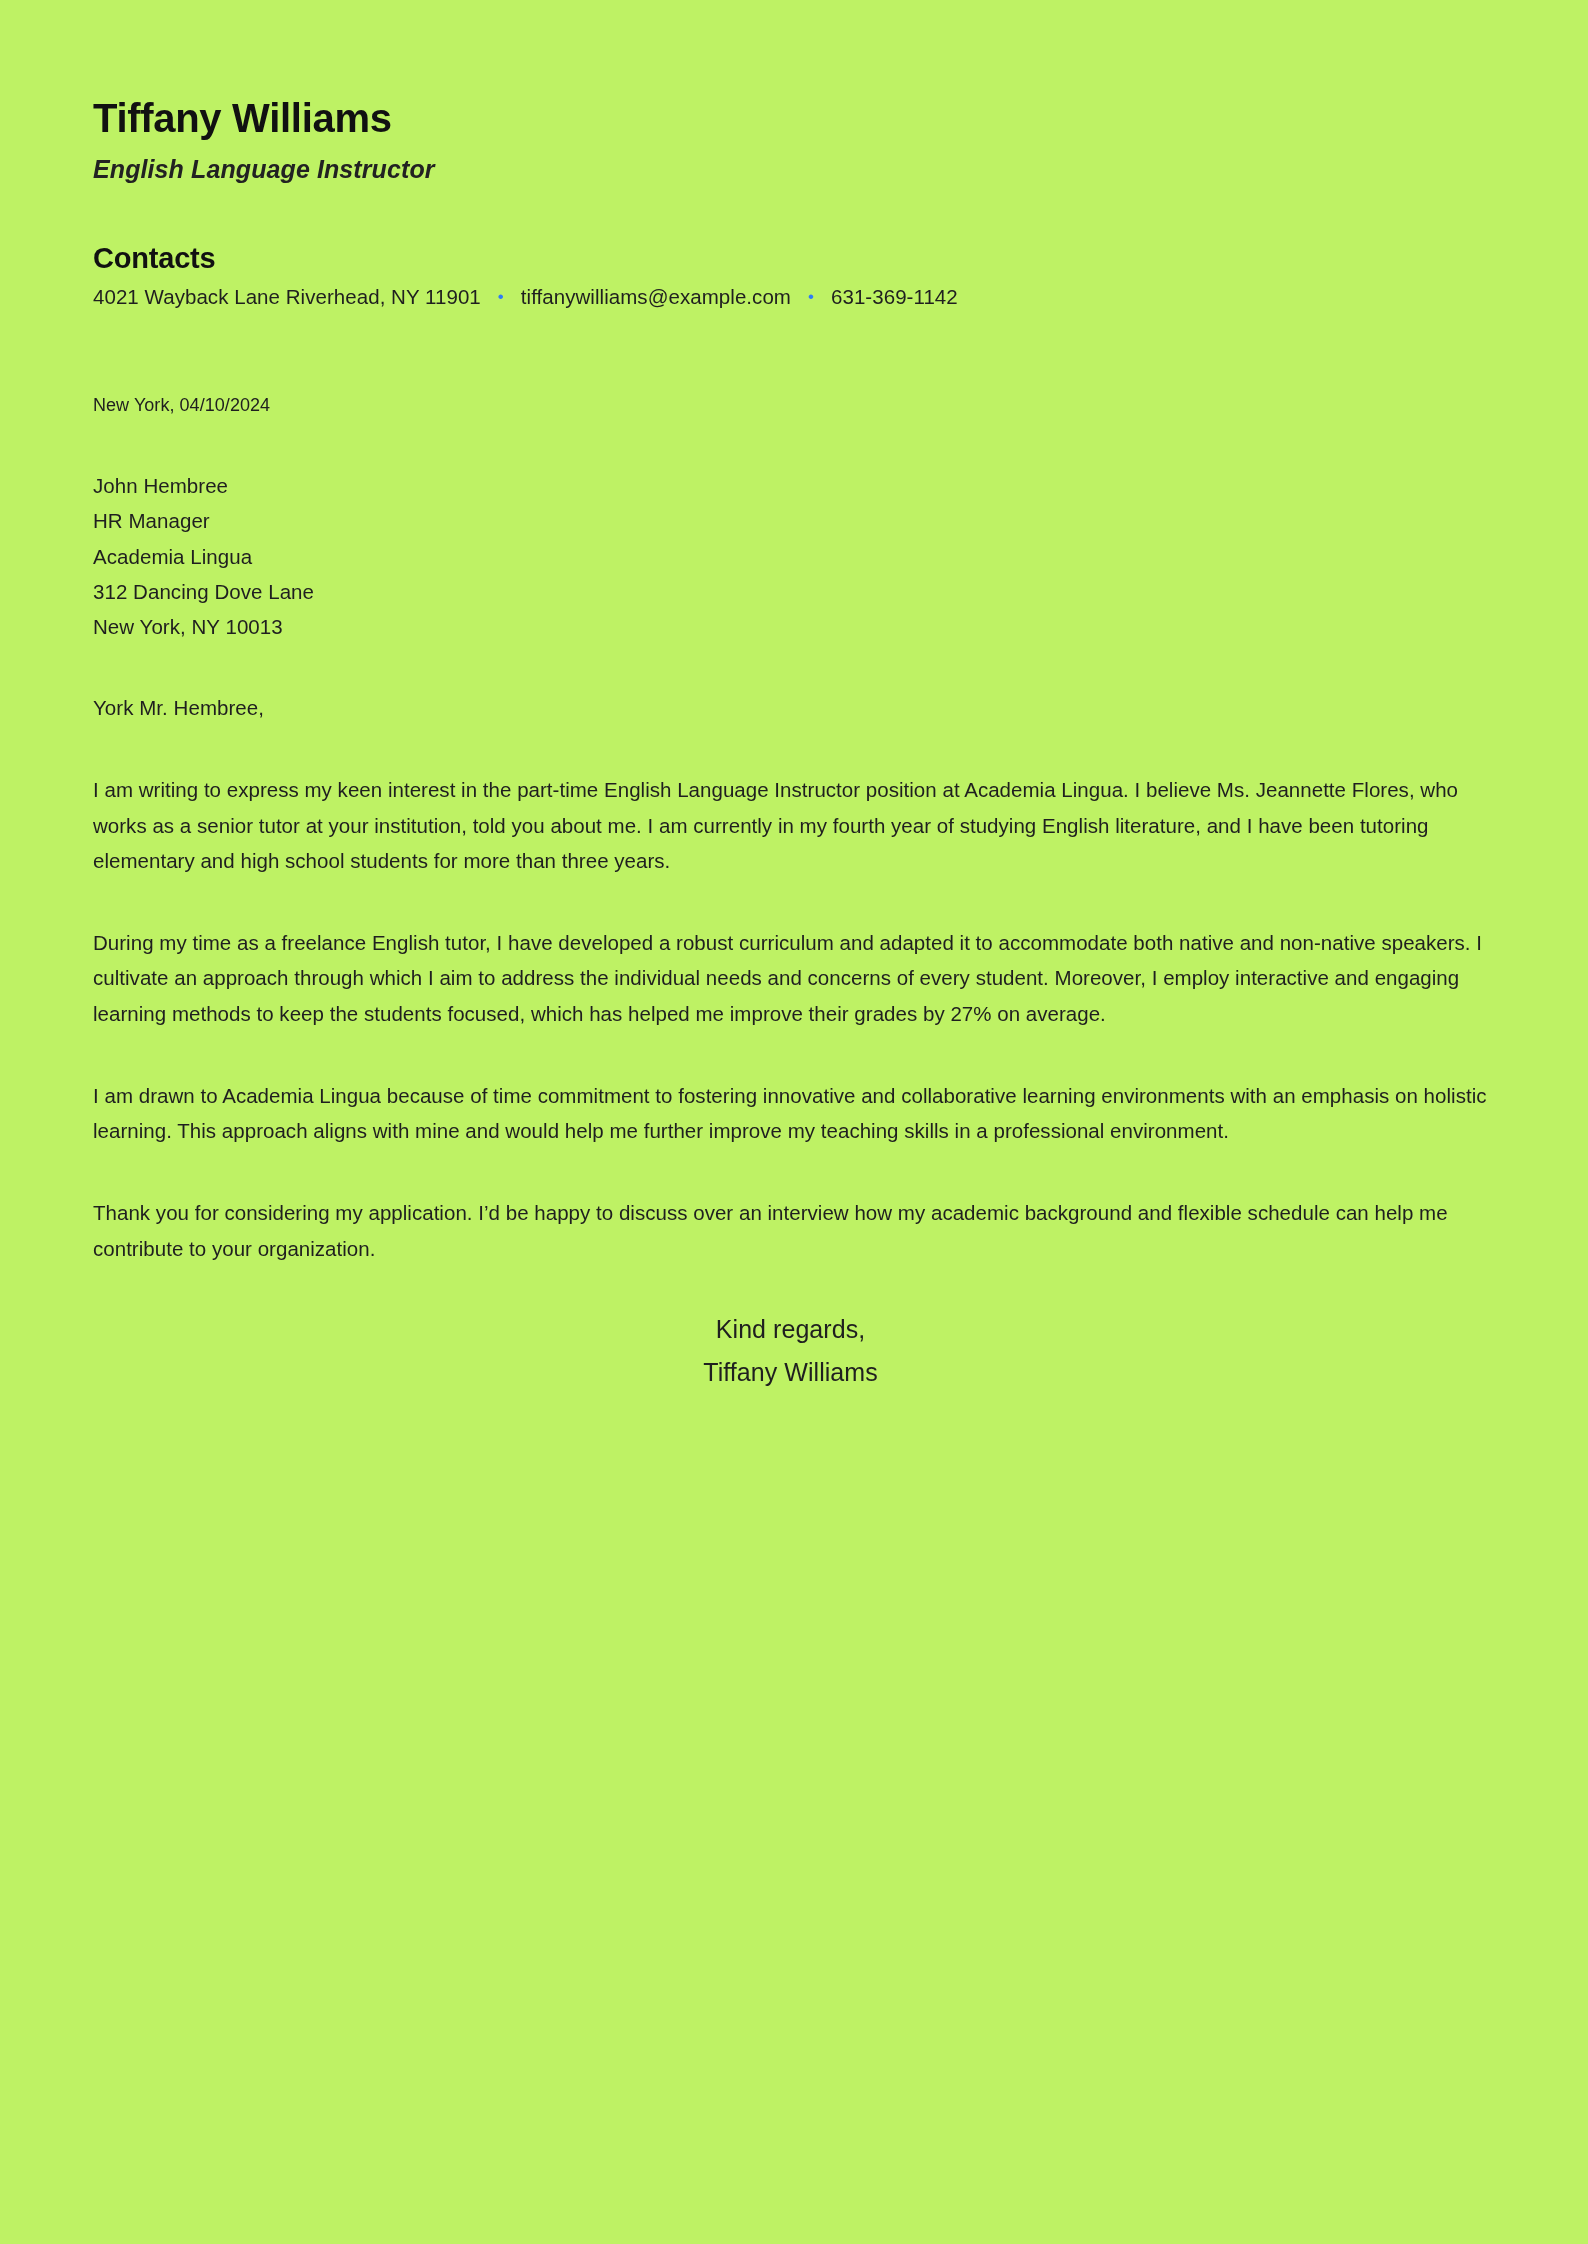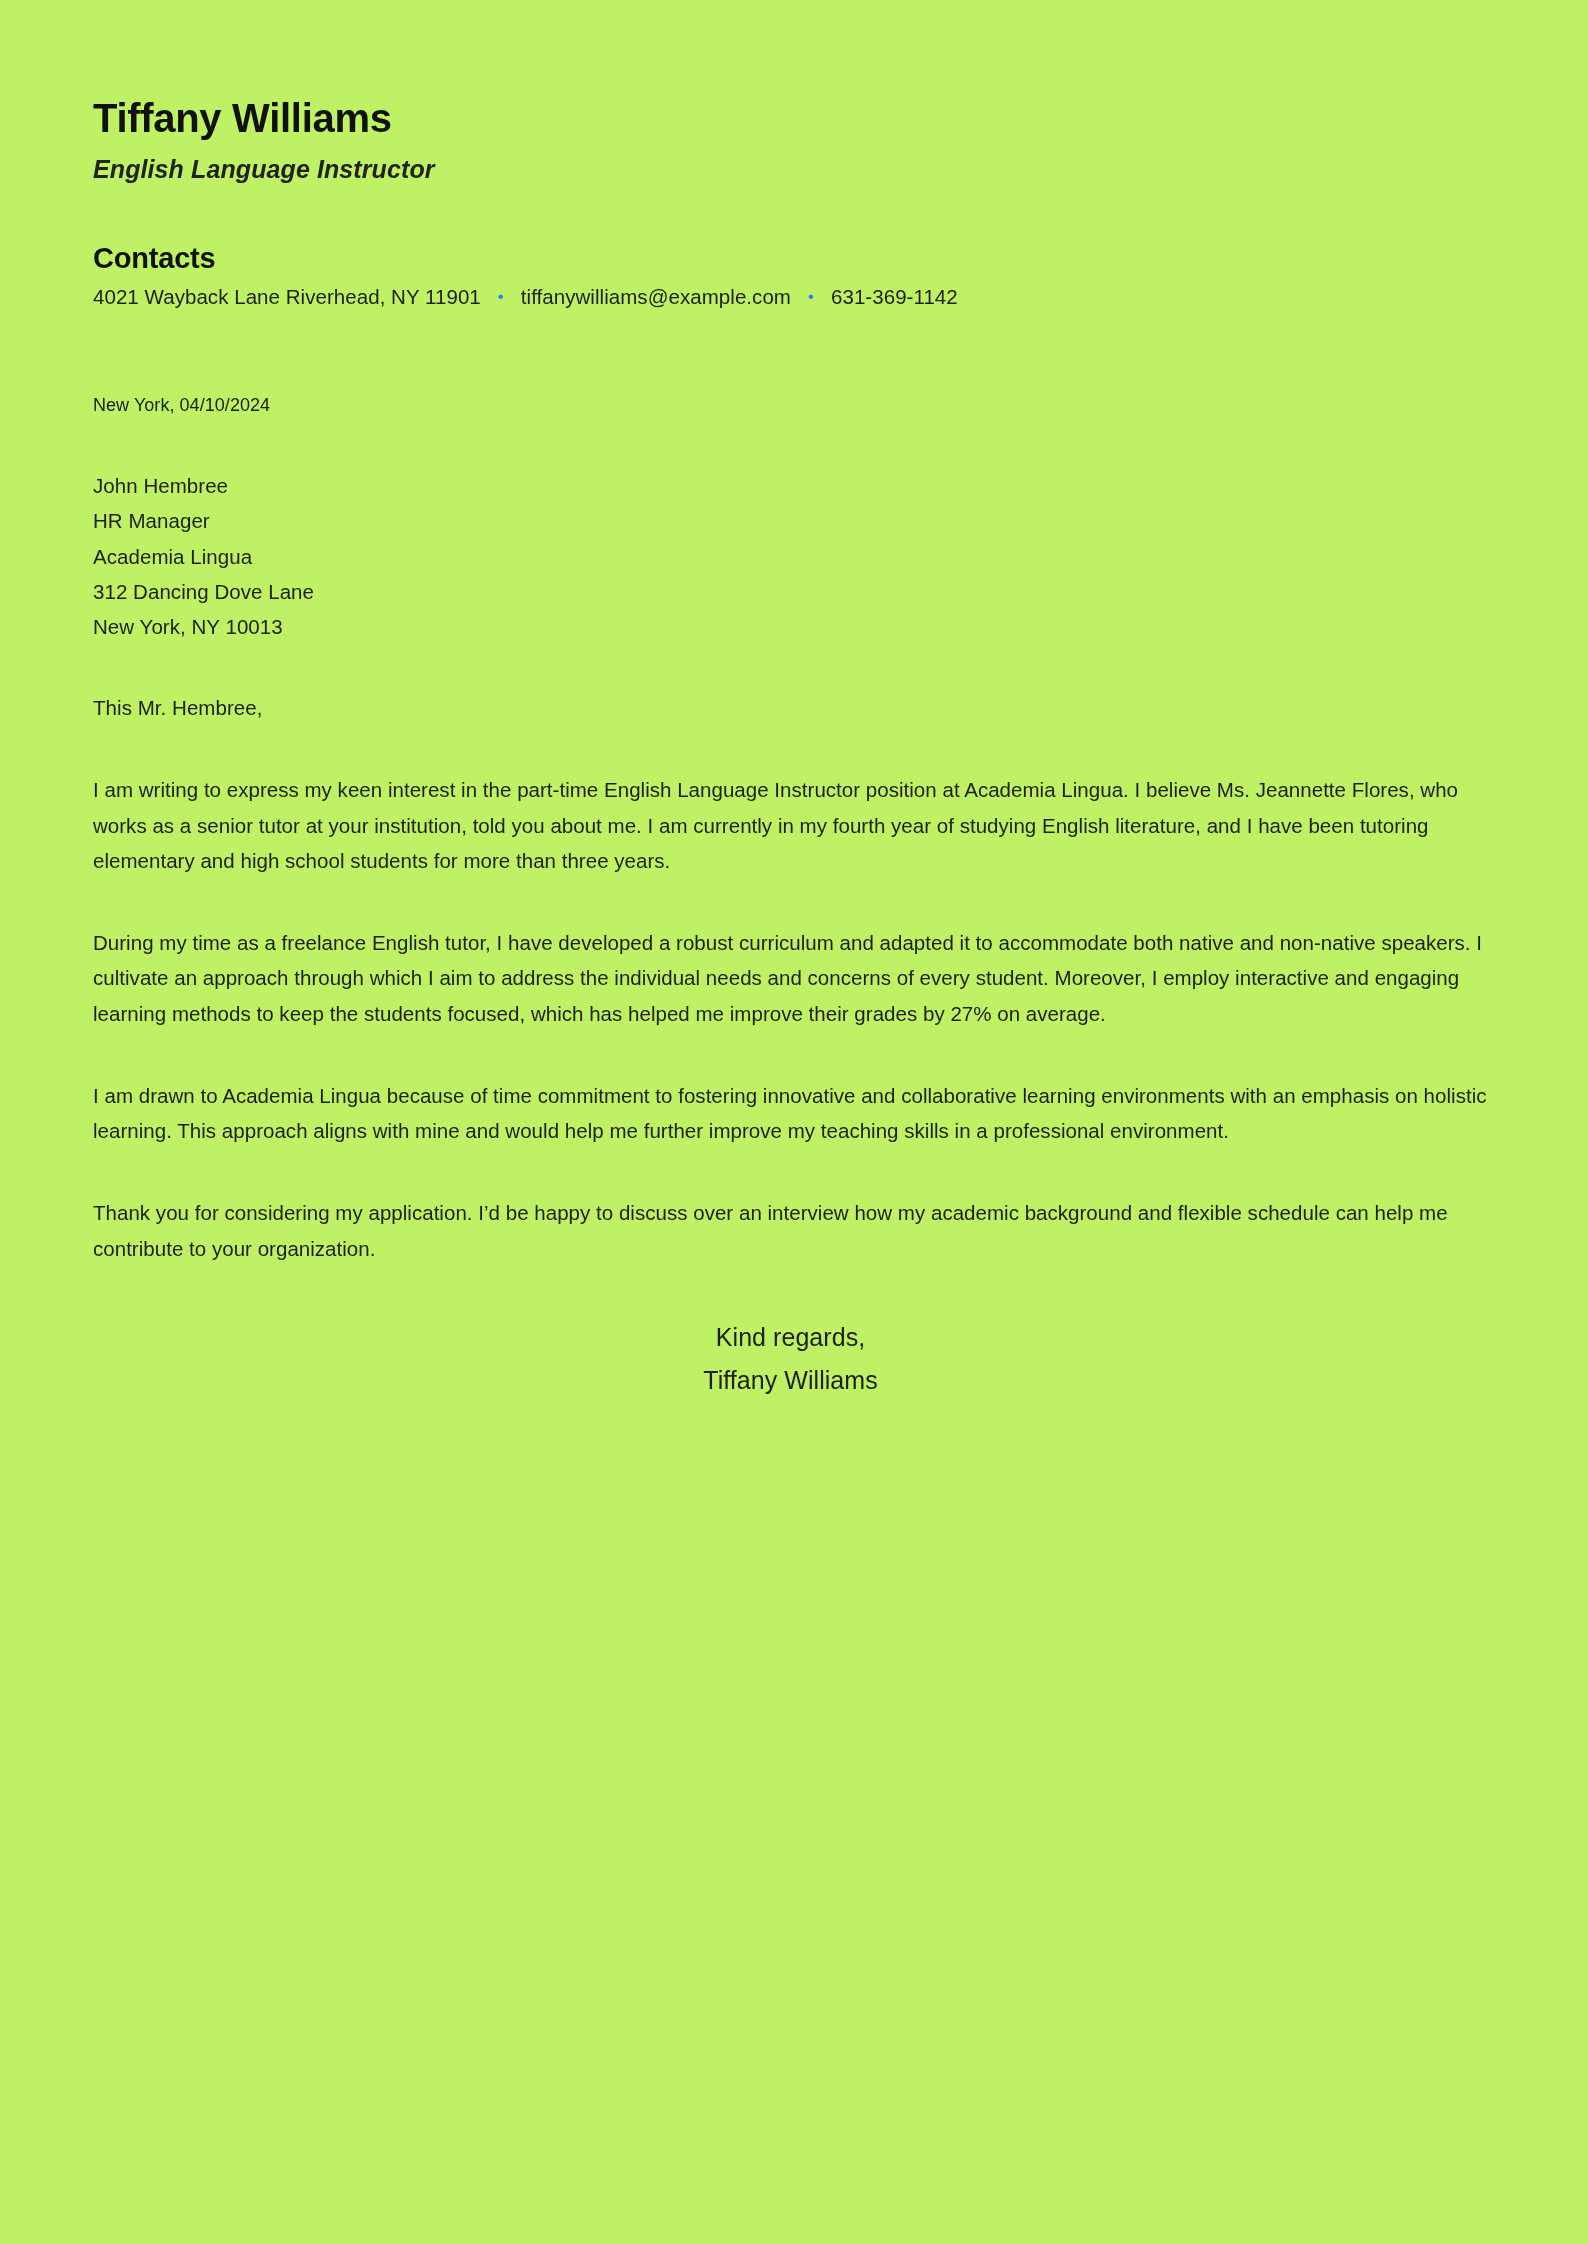--- a/index.html
+++ b/index.html
@@ -82,21 +82,21 @@
     letter-spacing: 0.05px;
   }
   .body-paragraph {
     font-size: 20.5px;
     line-height: 1.72;
     color: #1f1f1f;
     margin: 0 0 47px 0;
     max-width: 1398px;
     letter-spacing: 0.03px;
   }
-  .body-paragraph:last-of-type { margin-bottom: 12px; }
+  .body-paragraph:last-of-type { margin-bottom: 4px; }
   .closing-line {
     font-size: 25px;
     line-height: 1.72;
     color: #1f1f1f;
     letter-spacing: 0.05px;
     text-align: center;
   }
 </style>
 </head>
 <body>
@@ -125,21 +125,21 @@
   <div>
     <div class="block-line">John Hembree</div>
     <div class="block-line">HR Manager</div>
     <div class="block-line">Academia Lingua</div>
     <div class="block-line">312 Dancing Dove Lane</div>
     <div class="block-line">New York, NY 10013</div>
   </div>
 
   <div class="spacer-md"></div>
 
-  <div class="salutation">This Mr. Hembree,</div>
+  <div class="salutation">York Mr. Hembree,</div>
 
   <div class="spacer-md"></div>
 
   <div>
     <p class="body-paragraph">I am writing to express my keen interest in the part-time English Language Instructor position at Academia Lingua. I believe Ms. Jeannette Flores, who works as a senior tutor at your institution, told you about me. I am currently in my fourth year of studying English literature, and I have been tutoring elementary and high school students for more than three years.</p>
     <p class="body-paragraph">During my time as a freelance English tutor, I have developed a robust curriculum and adapted it to accommodate both native and non-native speakers. I cultivate an approach through which I aim to address the individual needs and concerns of every student. Moreover, I employ interactive and engaging learning methods to keep the students focused, which has helped me improve their grades by 27% on average.</p>
     <p class="body-paragraph">I am drawn to Academia Lingua because of time commitment to fostering innovative and collaborative learning environments with an emphasis on holistic learning. This approach aligns with mine and would help me further improve my teaching skills in a professional environment.</p>
     <p class="body-paragraph">Thank you for considering my application. I’d be happy to discuss over an interview how my academic background and flexible schedule can help me contribute to your organization.</p>
   </div>
 

